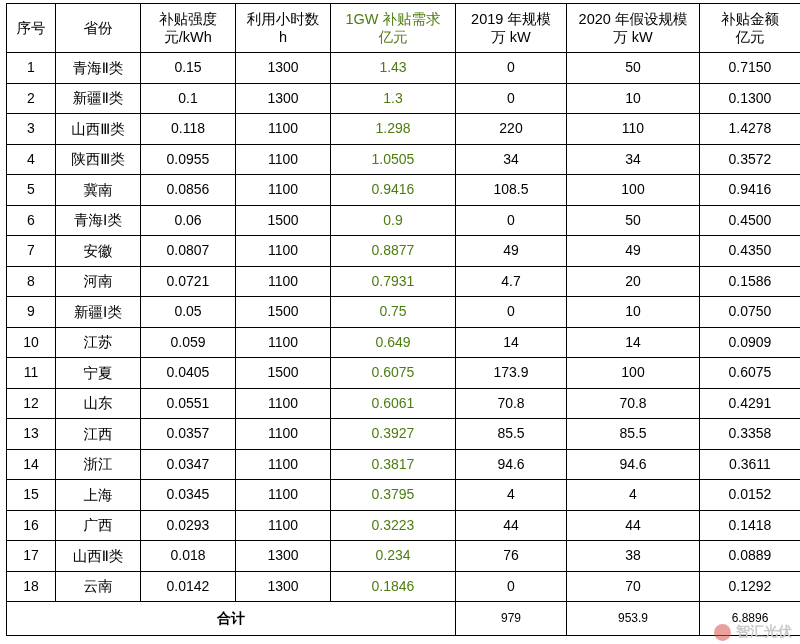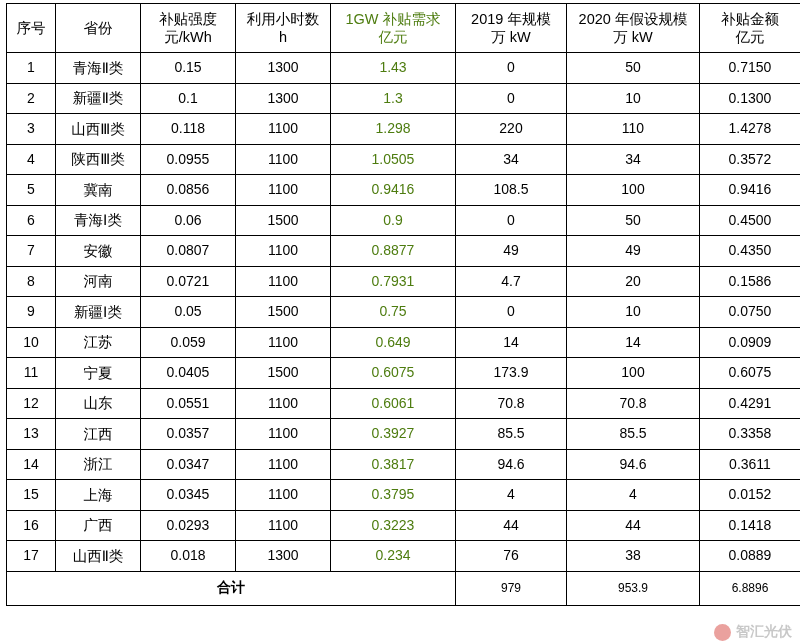--- a/index.html
+++ b/index.html
@@ -291,20 +291,30 @@
       <tr>
         <td class="col-idx">17</td>
         <td class="col-prov">山西Ⅱ类</td>
         <td class="col-rate">0.018</td>
         <td class="col-hours">1300</td>
         <td class="col-demand">0.234</td>
         <td class="col-2019">76</td>
         <td class="col-2020">38</td>
         <td class="col-amount">0.0889</td>
       </tr>
+      <tr>
+        <td class="col-idx">18</td>
+        <td class="col-prov">云南</td>
+        <td class="col-rate">0.0142</td>
+        <td class="col-hours">1300</td>
+        <td class="col-demand">0.1846</td>
+        <td class="col-2019">0</td>
+        <td class="col-2020">70</td>
+        <td class="col-amount">0.1292</td>
+      </tr>
     </tbody>
     <tfoot>
       <tr>
         <td class="total-label" colspan="5">合计</td>
         <td class="col-2019">979</td>
         <td class="col-2020">953.9</td>
         <td class="col-amount">6.8896</td>
       </tr>
     </tfoot>
   </table>

